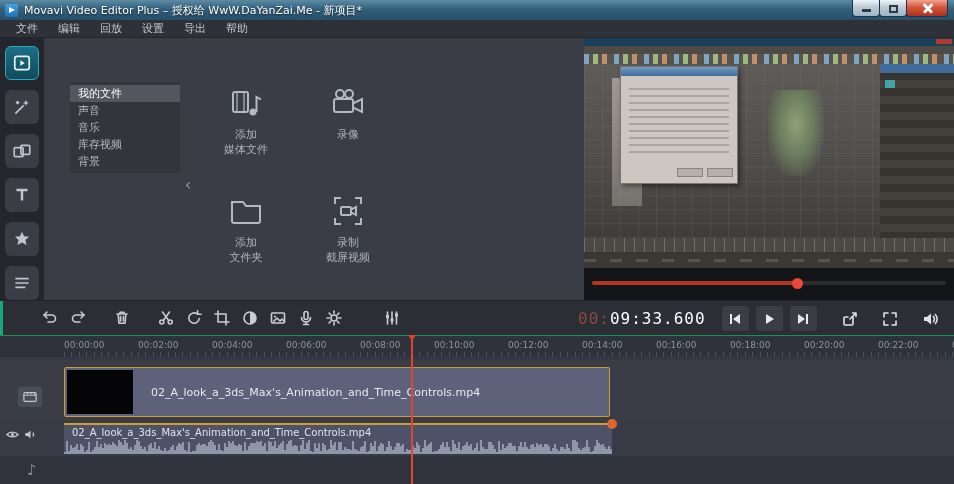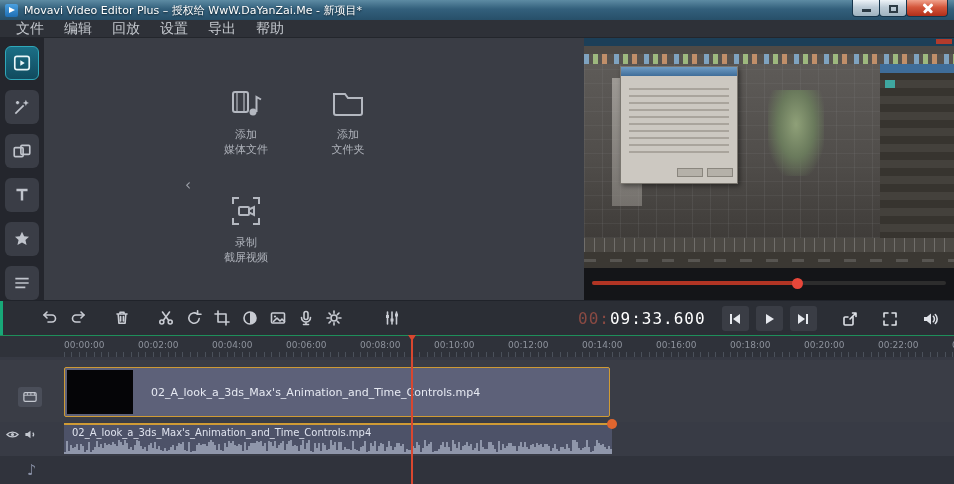--- a/index.html
+++ b/index.html
@@ -26,21 +26,21 @@
   .g-max { position:absolute; left:9px; bottom:3px; width:9px; height:8px; border:2px solid #2c3b45; }
   .g-close { position:absolute; inset:0; }
   .g-close::before,.g-close::after { content:""; position:absolute; left:15px; top:7px;
     width:12px; height:2.5px; background:#fff; border-radius:1px; }
   .g-close::before { transform:rotate(45deg); }
   .g-close::after  { transform:rotate(-45deg); }
 
   
   .menubar { position:absolute; left:0; top:20px; right:0; height:18px; background:#2e3138;
     border-bottom:1px solid #23262c; display:flex; align-items:center; padding-left:6px; }
-  .menu-item { color:#c3c7cd; font-size:14px; padding:0 10px; cursor:default; }
+  .menu-item { color:#c3c7cd; font-size:11px; padding:0 10px; cursor:default; }
 
   
   .sidebar { position:absolute; left:0; top:38px; width:44px; height:262px; background:#24262d;
     display:flex; flex-direction:column; align-items:center; padding-top:8px; gap:10px; }
   .side-btn { width:34px; height:34px; border-radius:6px; background:#3a3d46;
     display:flex; align-items:center; justify-content:center; flex:none; }
   .side-btn.active { background:linear-gradient(#1b6f86,#114a5e); border:1px solid #2fa8ba; }
   .side-btn svg { stroke:#c0c4cc; fill:none; stroke-width:1.5; }
   .side-btn.active svg { stroke:#eaf6f8; }
 
@@ -213,32 +213,48 @@
       </svg>
     </div>
     <div class="side-btn">
       <svg width="20" height="20" viewBox="0 0 18 18">
         <path d="M3 5 h12 M3 9 h12 M3 13 h9"></path>
       </svg>
     </div>
   </div>
 
   <div class="import-panel">
+    <div class="category-list">
+      <div class="category-item selected">我的文件</div>
+      <div class="category-item">声音</div>
+      <div class="category-item">音乐</div>
+      <div class="category-item">库存视频</div>
+      <div class="category-item">背景</div>
+    </div>
     <div class="collapse-arrow">‹</div>
 
     <div class="tiles">
       <div class="tile">
         <svg width="38" height="34" viewBox="0 0 36 34">
           <rect x="5" y="6" width="15" height="20" rx="2"></rect>
           <path d="M9 6 v20 M16 6 v20" stroke-width="1.2"></path>
           <circle cx="25" cy="26" r="3.5" fill="#b4b8c0" stroke="none"></circle>
           <path d="M28.5 26 V11 l4.5 2.5"></path>
         </svg>
         <div class="tile-label">添加
 媒体文件</div>
+      </div>
+      <div class="tile">
+        <svg width="38" height="34" viewBox="0 0 36 34">
+          <circle cx="10" cy="8" r="4"></circle>
+          <circle cx="19" cy="8" r="4"></circle>
+          <rect x="4" y="13" width="19" height="13" rx="2"></rect>
+          <path d="M23 17.5 l9 -4.5 v13 l-9 -4.5 z"></path>
+        </svg>
+        <div class="tile-label">录像</div>
       </div>
       <div class="tile">
         <svg width="38" height="34" viewBox="0 0 36 34">
           <path d="M4 8 h11 l3 4 h14 v15 a2 2 0 0 1 -2 2 H6 a2 2 0 0 1 -2 -2 z"></path>
         </svg>
         <div class="tile-label">添加
 文件夹</div>
       </div>
       <div class="tile">
         <svg width="38" height="34" viewBox="0 0 36 34">

